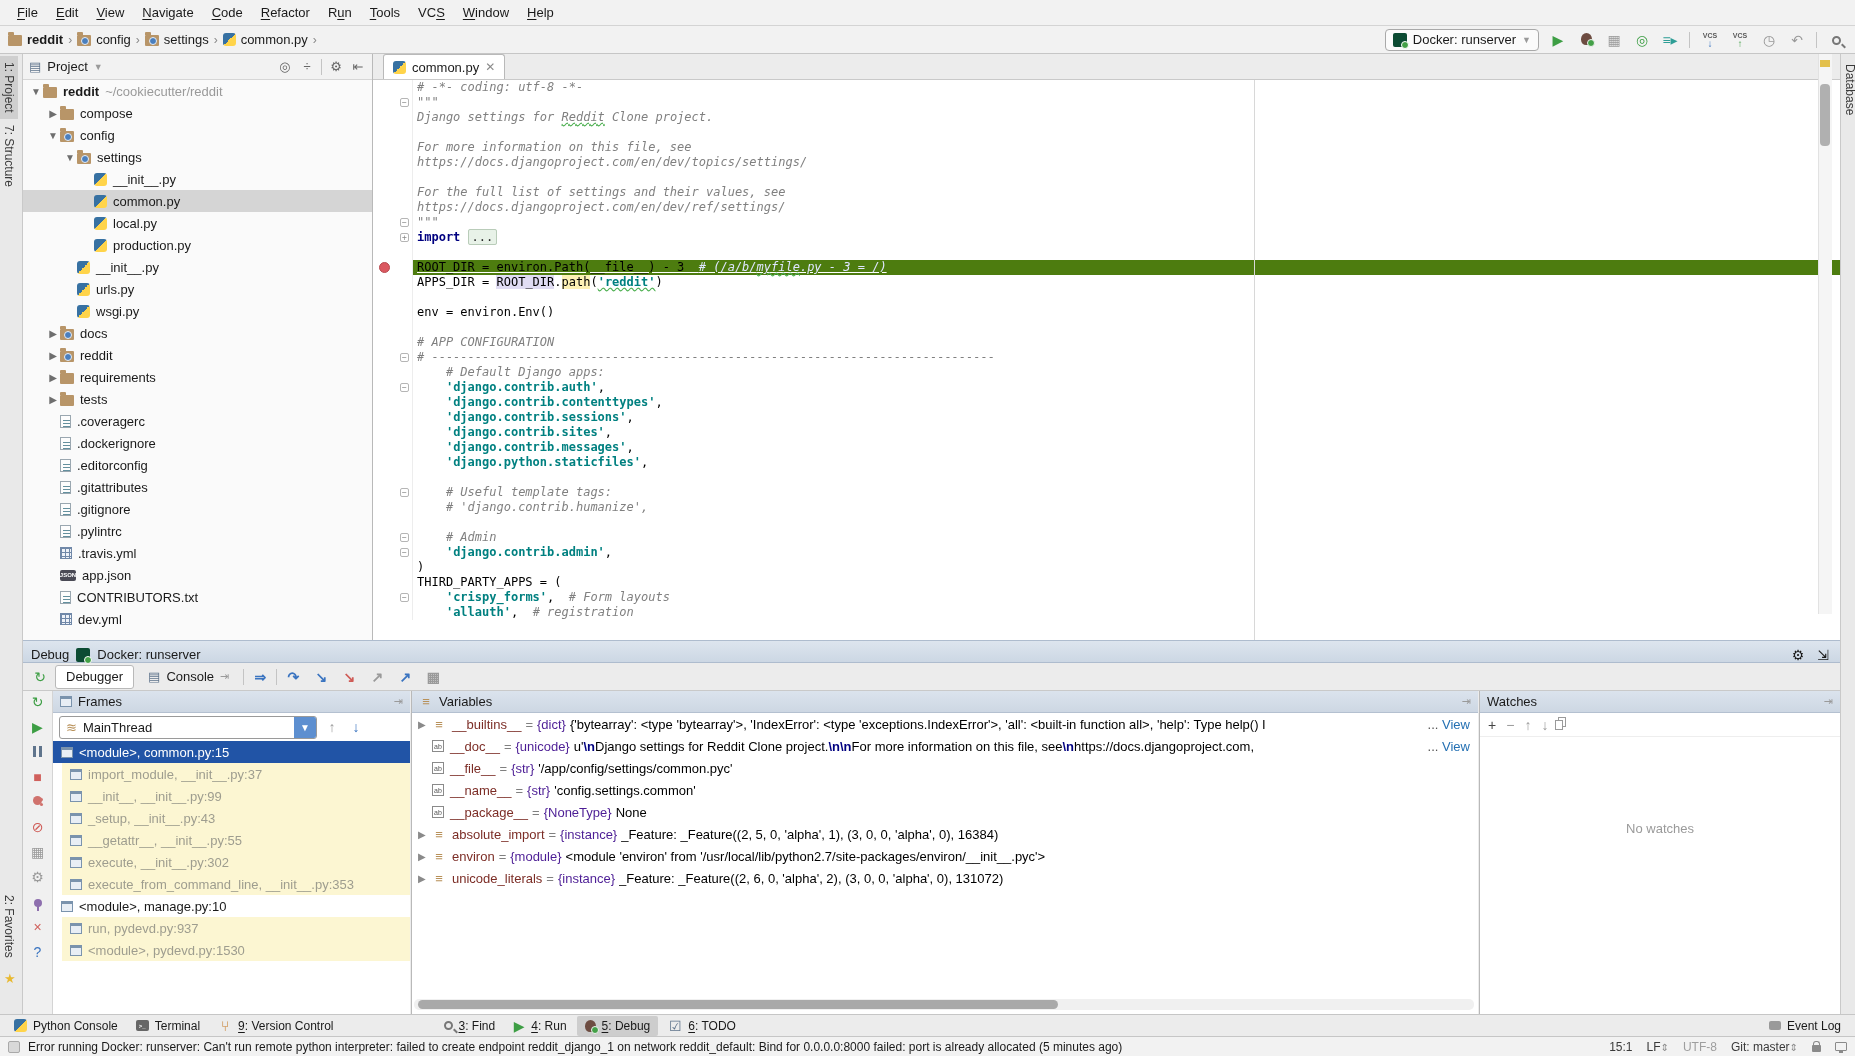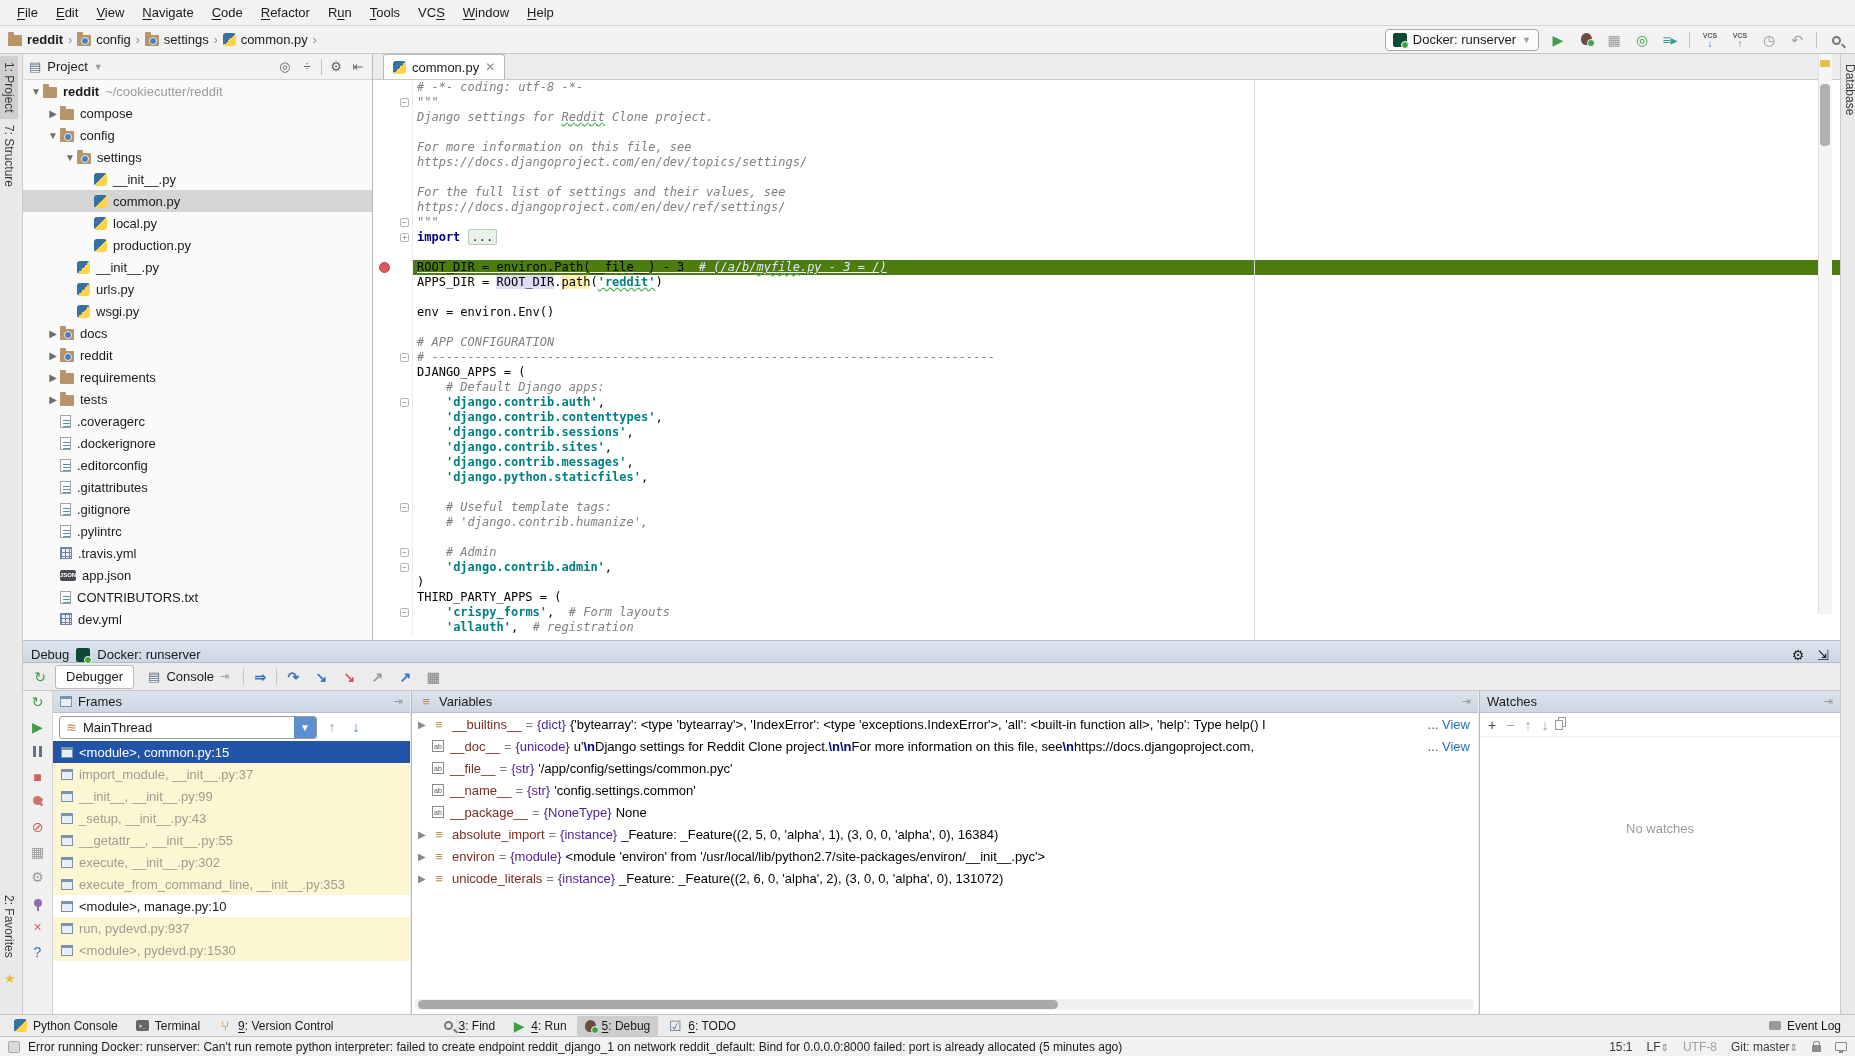--- a/index.html
+++ b/index.html
@@ -110,21 +110,21 @@
   .bp-two::after { content:""; position:absolute; left:7px; top:2px; width:3px; height:3px; background:#d0726d; border-radius:50%; box-shadow:0 5px 0 #d0726d; }
 
   .panel-hdr { height:22px; background:linear-gradient(#dbe3ed,#cdd7e3); border-bottom:1px solid #b4c0d0; display:flex; align-items:center; gap:6px; font-size:13px; padding:0 7px; }
   .panel-hdr .spacer { flex:1; }
   #frames-panel { left:53px; top:691px; width:357px; height:323px; background:#fff; overflow:hidden; }
   #thread-row { height:28px; display:flex; align-items:center; padding:3px 4px 3px 6px; gap:6px; }
   #thread-combo { flex:none; width:258px; height:23px; border:1px solid #9a9a9a; border-radius:3px; background:#fff; display:flex; align-items:center; gap:6px; padding-left:6px; font-size:13px; overflow:hidden; }
   #thread-combo .dd { margin-left:auto; width:22px; height:23px; background:#5d8fd0; color:#fff; display:flex; align-items:center; justify-content:center; font-size:10px; }
   .frame-row { height:22px; display:flex; align-items:center; gap:6px; font-size:13px; padding-left:8px; white-space:nowrap; cursor:default; }
   .frame-row.selected { background:#2154a6; color:#fff; }
-  .frame-row.lib { background:#fcf6d2; color:#9e9d8f; }
+  .frame-row.lib { background:#fcf6d2; color:#9e9d8f;margin-left:9px; }
 
   #vars-panel { left:411px; top:691px; width:1067px; height:323px; background:#fff; border-left:1px solid #b9b9b9; overflow:hidden; }
   .var-row { height:22px; display:flex; align-items:center; font-size:13px; white-space:nowrap; padding:0 8px 0 6px; }
   .var-exp { width:14px; color:#8a8a8a; font-size:10px; flex:none; }
   .var-name { color:#7c2d26; margin:0 0 0 6px; }
   .var-eq { color:#808080; margin:0 4px; }
   .var-type { color:#4c1d95; margin-right:4px; }
   .var-val { color:#000; overflow:hidden; text-overflow:clip; }
   .var-nl { color:#000080; font-weight:bold; }
   .var-view { margin-left:auto; flex:none; color:#555; }
@@ -403,21 +403,20 @@
         <div class="cline"><div class="gutter"><span class="fold-m">−</span></div><div class="codetxt"><span class="cmt">"""</span></div></div>
         <div class="cline"><div class="gutter"><span class="fold-m">+</span></div><div class="codetxt"><span class="kw">import</span><span class="pl"> </span><span class="chip">...</span></div></div>
         <div class="cline"><div class="gutter"></div><div class="codetxt"></div></div>
         <div class="cline exec"><div class="gutter"><span class="bp-dot"></span></div><div class="codetxt"><span class="pl">ROOT_DIR = environ.Path(__file__) - 3  </span><span class="cmt"># (/a/b/</span><span class="cmt typo">myfile</span><span class="cmt">.py - 3 = /)</span></div></div>
         <div class="cline"><div class="gutter"></div><div class="codetxt"><span class="pl">APPS_DIR = </span><span class="pl hlr">ROOT_DIR</span><span class="pl">.</span><span class="pl hly">path</span><span class="pl">(</span><span class="str typo">'reddit'</span><span class="pl">)</span></div></div>
         <div class="cline"><div class="gutter"></div><div class="codetxt"></div></div>
         <div class="cline"><div class="gutter"></div><div class="codetxt"><span class="pl">env = environ.Env()</span></div></div>
         <div class="cline"><div class="gutter"></div><div class="codetxt"></div></div>
         <div class="cline"><div class="gutter"></div><div class="codetxt"><span class="cmt"># APP CONFIGURATION</span></div></div>
         <div class="cline"><div class="gutter"><span class="fold-m">−</span></div><div class="codetxt"><span class="cmt"># ------------------------------------------------------------------------------</span></div></div>
-        <div class="cline"><div class="gutter"></div><div class="codetxt"><span class="pl">DJANGO_APPS = (</span></div></div>
         <div class="cline"><div class="gutter"></div><div class="codetxt"><span class="cmt">    # Default Django apps:</span></div></div>
         <div class="cline"><div class="gutter"><span class="fold-m">−</span></div><div class="codetxt"><span class="pl">    </span><span class="str">'django.contrib.auth'</span><span class="pl">,</span></div></div>
         <div class="cline"><div class="gutter"></div><div class="codetxt"><span class="pl">    </span><span class="str">'django.contrib.contenttypes'</span><span class="pl">,</span></div></div>
         <div class="cline"><div class="gutter"></div><div class="codetxt"><span class="pl">    </span><span class="str">'django.contrib.sessions'</span><span class="pl">,</span></div></div>
         <div class="cline"><div class="gutter"></div><div class="codetxt"><span class="pl">    </span><span class="str">'django.contrib.sites'</span><span class="pl">,</span></div></div>
         <div class="cline"><div class="gutter"></div><div class="codetxt"><span class="pl">    </span><span class="str">'django.contrib.messages'</span><span class="pl">,</span></div></div>
         <div class="cline"><div class="gutter"></div><div class="codetxt"><span class="pl">    </span><span class="str">'django.python.staticfiles'</span><span class="pl">,</span></div></div>
         <div class="cline"><div class="gutter"></div><div class="codetxt"></div></div>
         <div class="cline"><div class="gutter"><span class="fold-m">−</span></div><div class="codetxt"><span class="cmt">    # Useful template tags:</span></div></div>
         <div class="cline"><div class="gutter"></div><div class="codetxt"><span class="cmt">    # 'django.contrib.humanize',</span></div></div>

